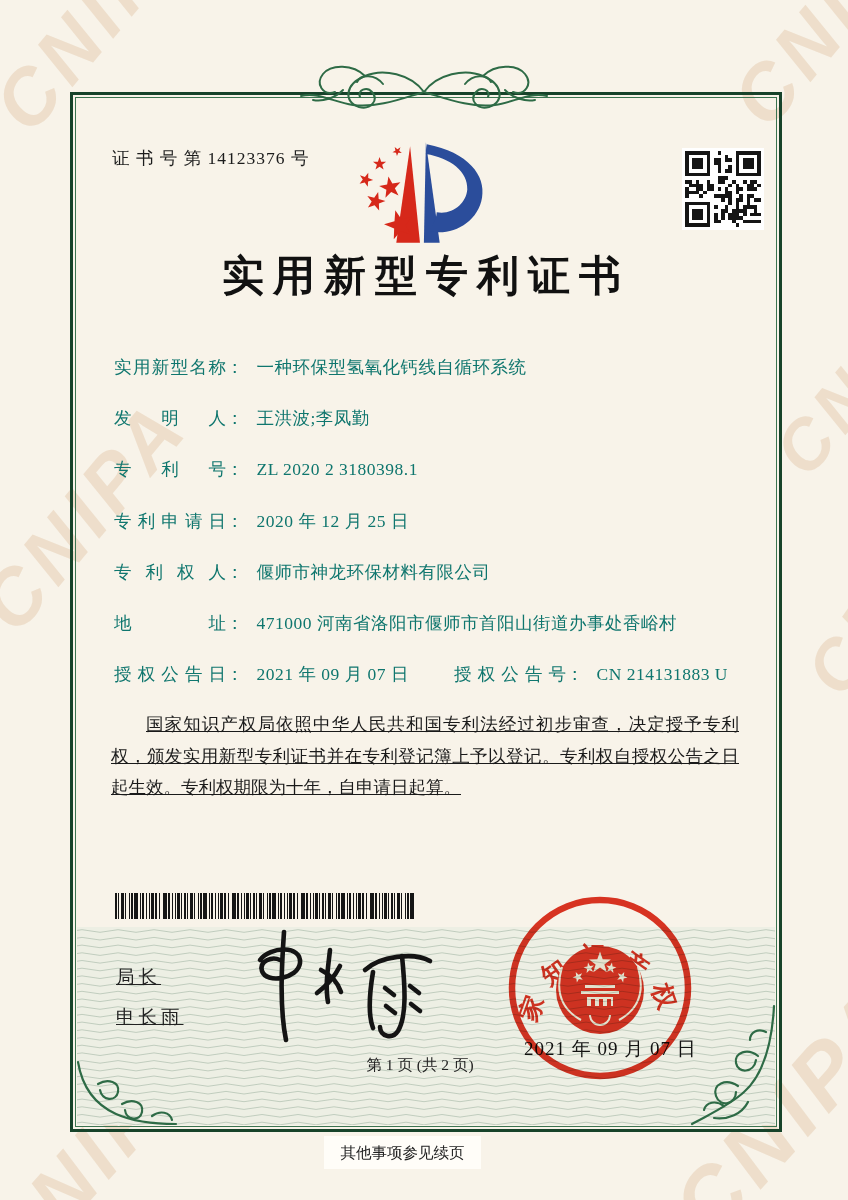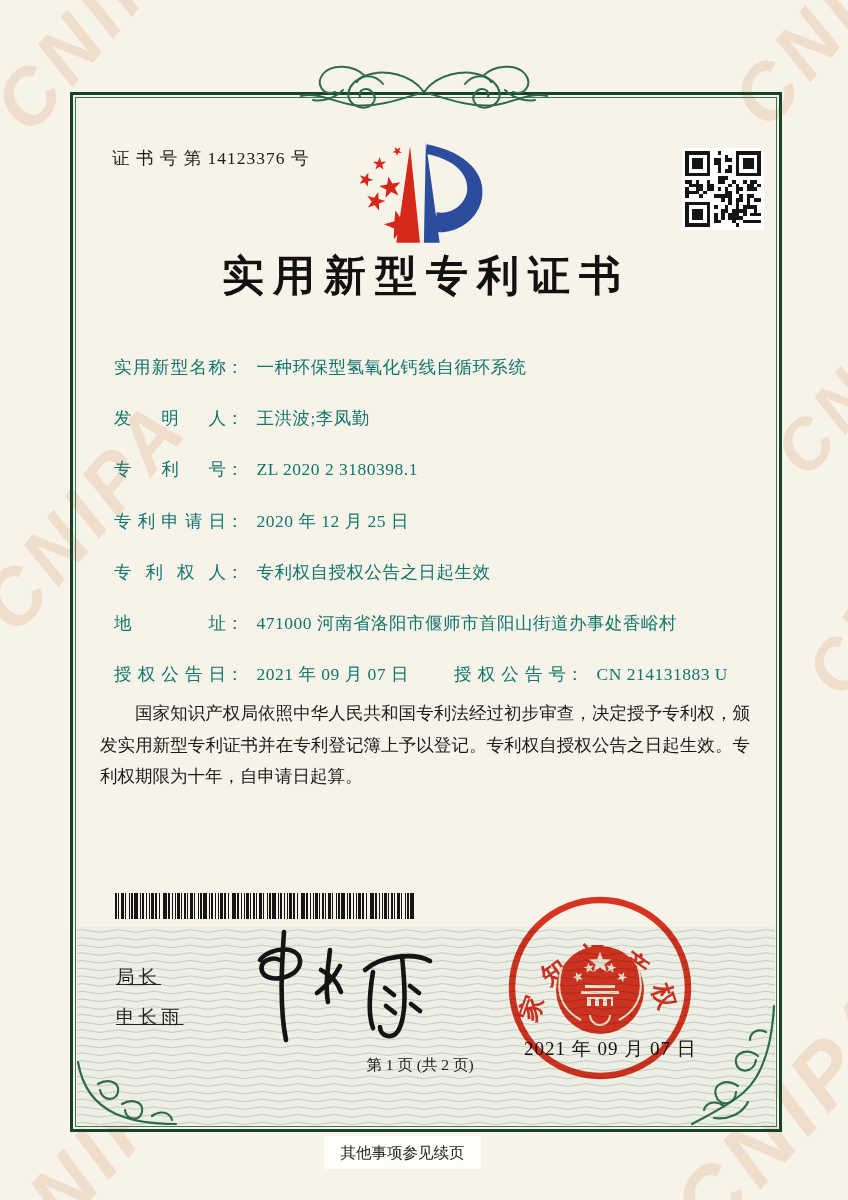--- a/index.html
+++ b/index.html
@@ -23,21 +23,21 @@
   #qr{left:682px;top:148px;background:#ffffff;padding:3px;line-height:0;}
   #title{left:70px;top:248px;width:712px;text-align:center;font-size:42px;
          font-weight:700;letter-spacing:9px;color:#111;}
   #fields{left:114px;top:356px;width:636px;font-size:17.5px;color:#0f766e;}
   .field-row{height:22px;line-height:22px;margin-bottom:29.2px;position:relative;white-space:nowrap;}
   .flabel{display:inline-block;width:112px;text-align:justify;text-align-last:justify;vertical-align:top;}
   .fvalue{margin-left:13px;letter-spacing:0.5px;}
   .pair2{position:absolute;left:340px;top:0;}
   #paras{left:100px;top:698px;width:650px;font-size:17.5px;line-height:31.5px;
          color:#1a1a1a;text-align:justify;}
-  #paras p{margin:0;text-indent:2em;}
+  #paras p{margin:11px;text-indent:2em;text-decoration:underline;}
   #barcode{left:115px;top:893px;line-height:0;}
   #signoff{left:116px;top:964px;font-family:"Liberation Sans","DejaVu Sans",sans-serif;
            font-size:18.5px;color:#222;letter-spacing:4px;text-decoration:underline;}
   #signoff div{margin-bottom:15px;}
   #signature{left:222px;top:926px;}
   #seal{left:505px;top:893px;mix-blend-mode:multiply;opacity:0.95;}
   #seal-date{left:524px;top:1036px;font-size:19px;color:#141414;letter-spacing:1px;
              mix-blend-mode:multiply;}
   #page-info{left:70px;top:1055px;width:700px;text-align:center;font-size:15.5px;color:#222;}
   #cont-box{left:324px;top:1136px;width:157px;height:33px;background:#fffdf8;
@@ -290,21 +290,21 @@
   <div class="field-row">
     <span class="flabel">发明人</span><span>：</span><span class="fvalue">王洪波;李凤勤</span>
   </div>
   <div class="field-row">
     <span class="flabel">专利号</span><span>：</span><span class="fvalue">ZL 2020 2 3180398.1</span>
   </div>
   <div class="field-row">
     <span class="flabel">专利申请日</span><span>：</span><span class="fvalue">2020 年 12 月 25 日</span>
   </div>
   <div class="field-row">
-    <span class="flabel">专利权人</span><span>：</span><span class="fvalue">专利权自授权公告之日起生效</span>
+    <span class="flabel">专利权人</span><span>：</span><span class="fvalue">偃师市神龙环保材料有限公司</span>
   </div>
   <div class="field-row">
     <span class="flabel">地址</span><span>：</span><span class="fvalue">471000 河南省洛阳市偃师市首阳山街道办事处香峪村</span>
   </div>
   <div class="field-row">
     <span class="flabel">授权公告日</span><span>：</span><span class="fvalue">2021 年 09 月 07 日</span>
     <span class="pair2"><span class="flabel">授权公告号</span><span>：</span><span class="fvalue">CN 214131883 U</span></span>
   </div>
 </div>
 

